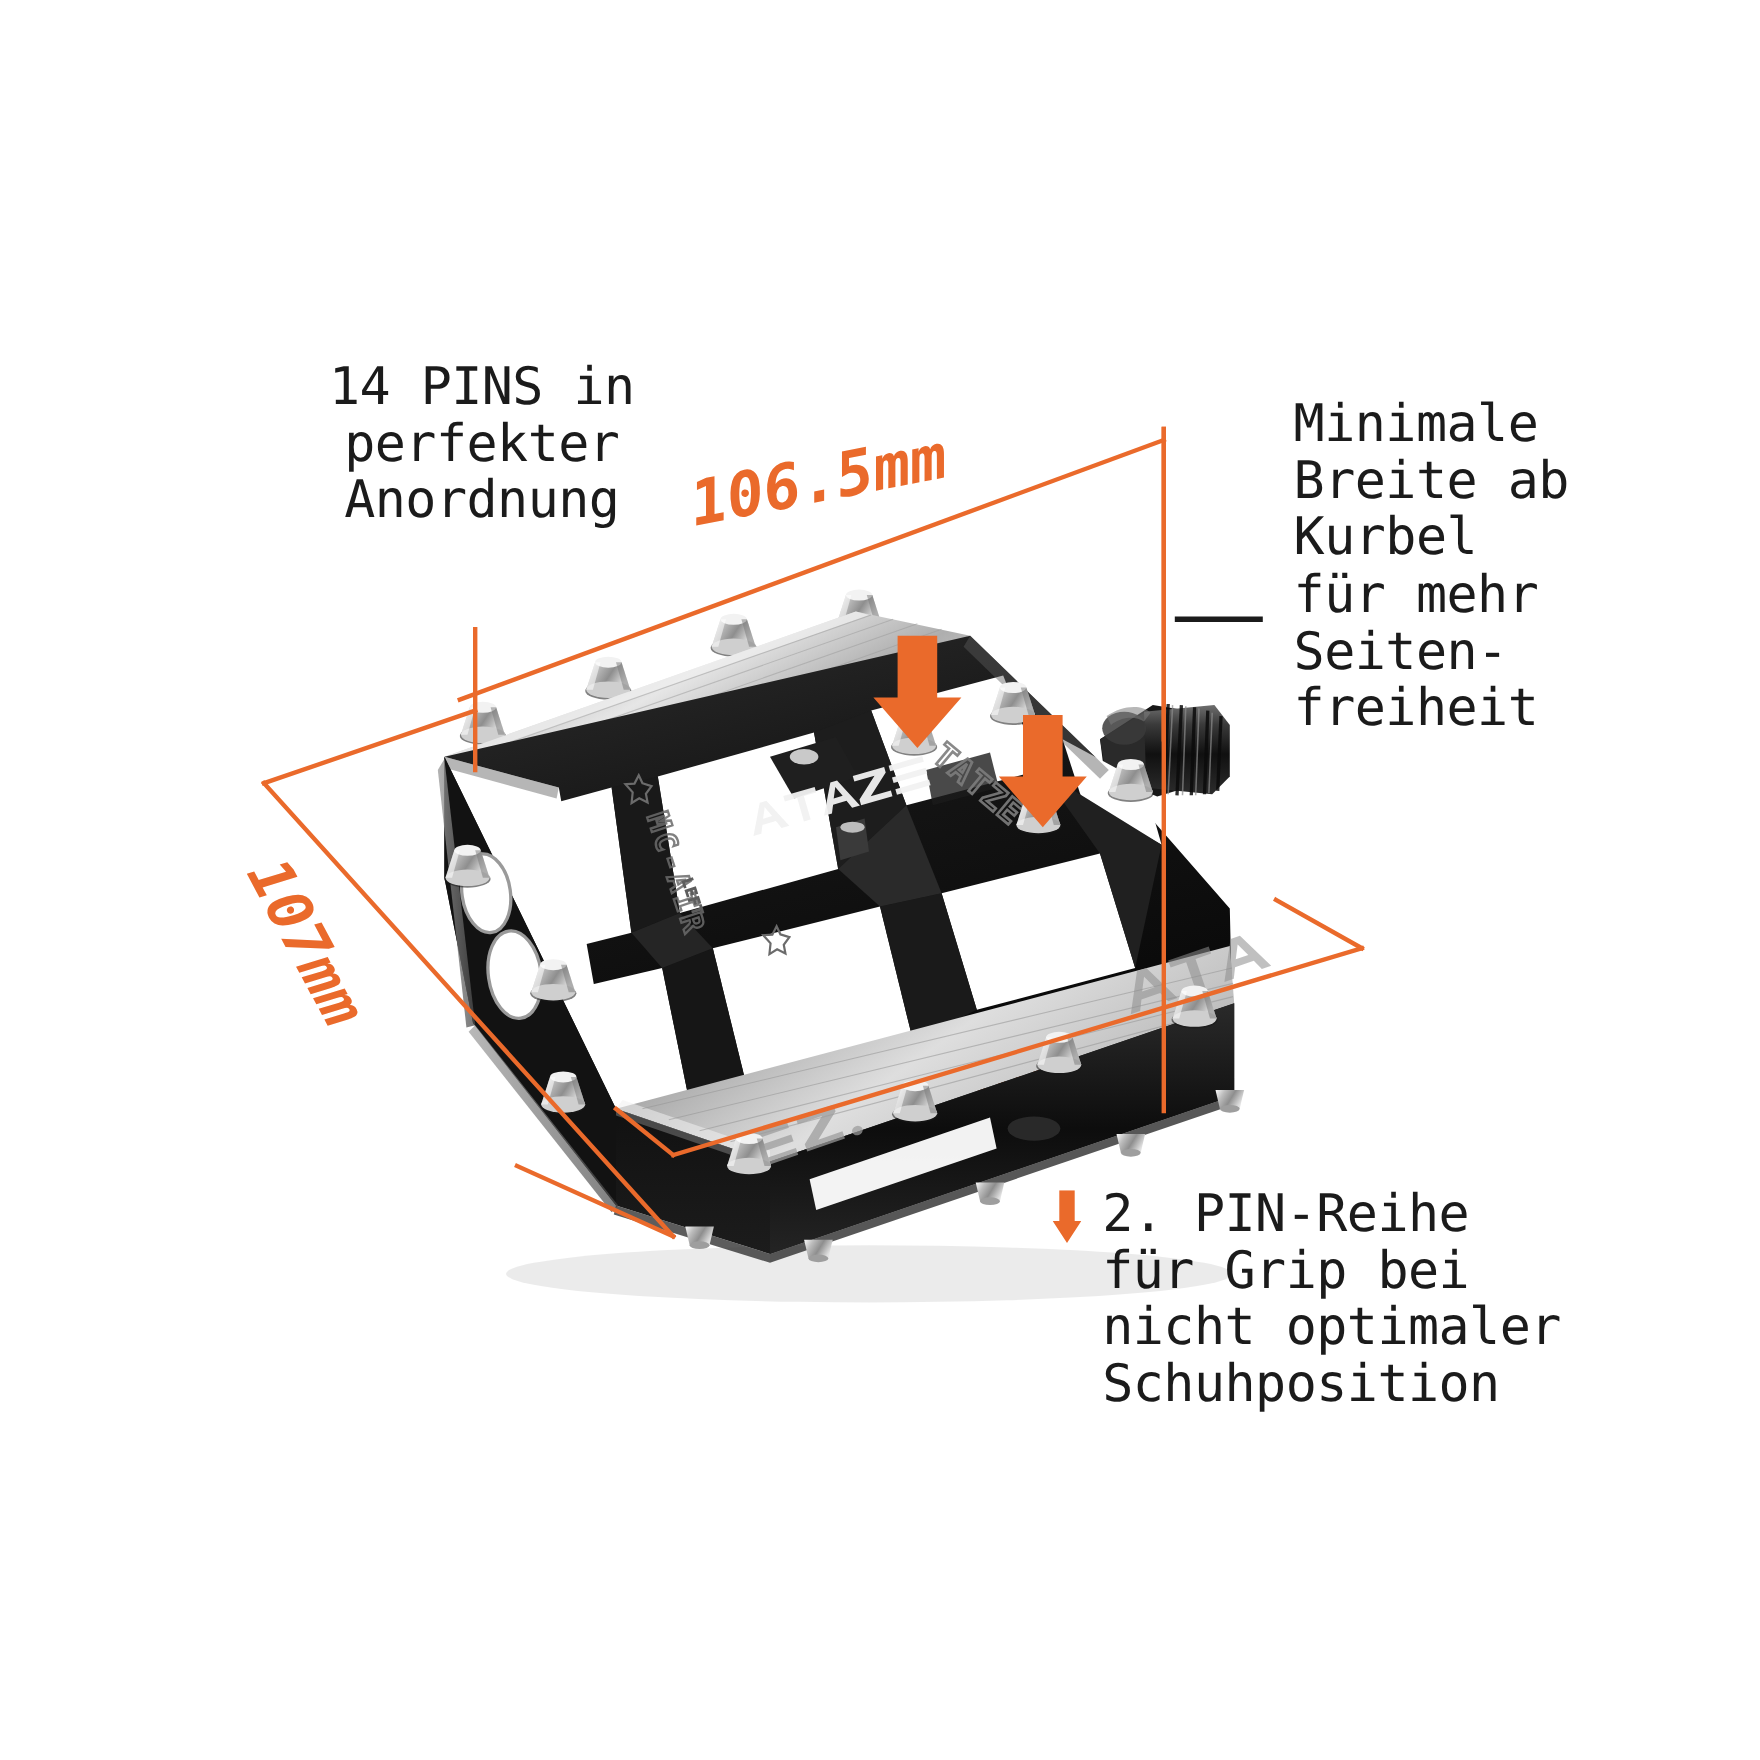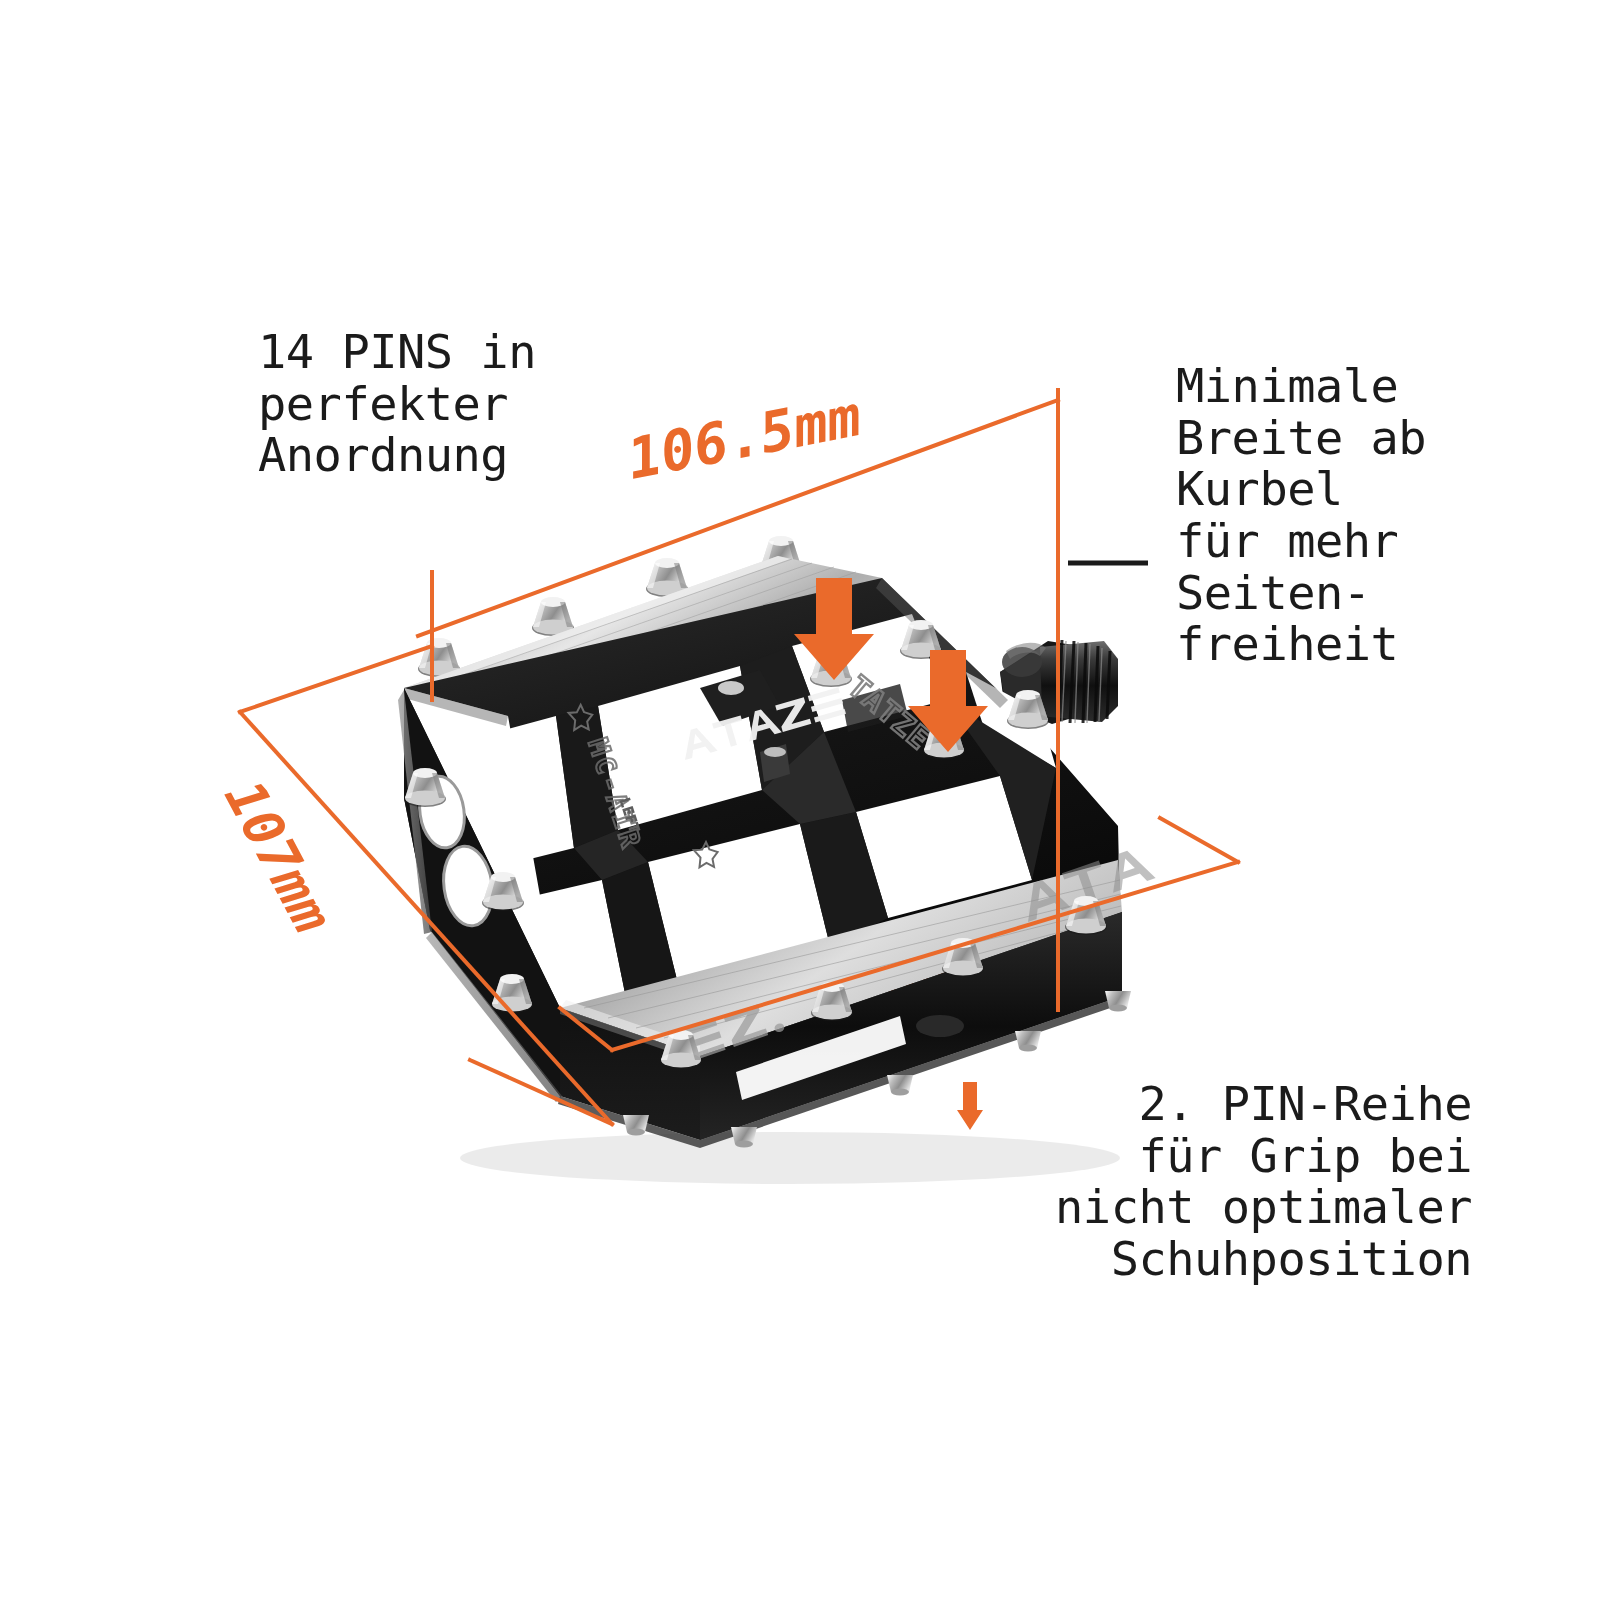--- a/index.html
+++ b/index.html
@@ -2,23 +2,23 @@
 <html><head>
 <meta charset="utf-8">
 <style>
   html,body{margin:0;padding:0;background:#ffffff;}
   body{width:1600px;height:1600px;overflow:hidden;font-family:"DejaVu Sans Mono",monospace;}
   #stage{position:relative;width:1600px;height:1600px;background:#fff;}
 
   .anno{position:absolute;color:#1b1b1b;font-family:"DejaVu Sans Mono",monospace;
         font-size:47px;line-height:1.10;letter-spacing:-0.5px;white-space:pre-line;}
 
-  #anno-pins{left:258px;top:326px;width:360px;text-align:left;}
+  #anno-pins{left:258px;top:326px;width:360px;text-align:center;}
   #anno-breite{left:1176px;top:360px;width:340px;}
-  #anno-pinreihe{left:1002px;top:1078px;width:470px;text-align:right;}
+  #anno-pinreihe{left:1002px;top:1078px;width:470px;text-align:left;}
 
   .dim{position:absolute;color:#ea6a2b;font-family:"DejaVu Sans Mono",monospace;
        font-weight:bold;font-style:italic;white-space:nowrap;}
   #dim-1065{left:622px;top:428px;font-size:56px;transform:rotate(-11deg);transform-origin:left top;}
   #dim-107 {left:268px;top:770px;font-size:54px;transform:rotate(62deg);transform-origin:left top;}
   #dim-98  {left:880px;top:966px;font-size:54px;transform:rotate(-11deg);transform-origin:left top;}
 
   #arrow-inline{position:absolute;left:957px;top:1082px;width:26px;height:48px;}
 
   svg.layer{position:absolute;left:0;top:0;width:1600px;height:1600px;overflow:visible;}

